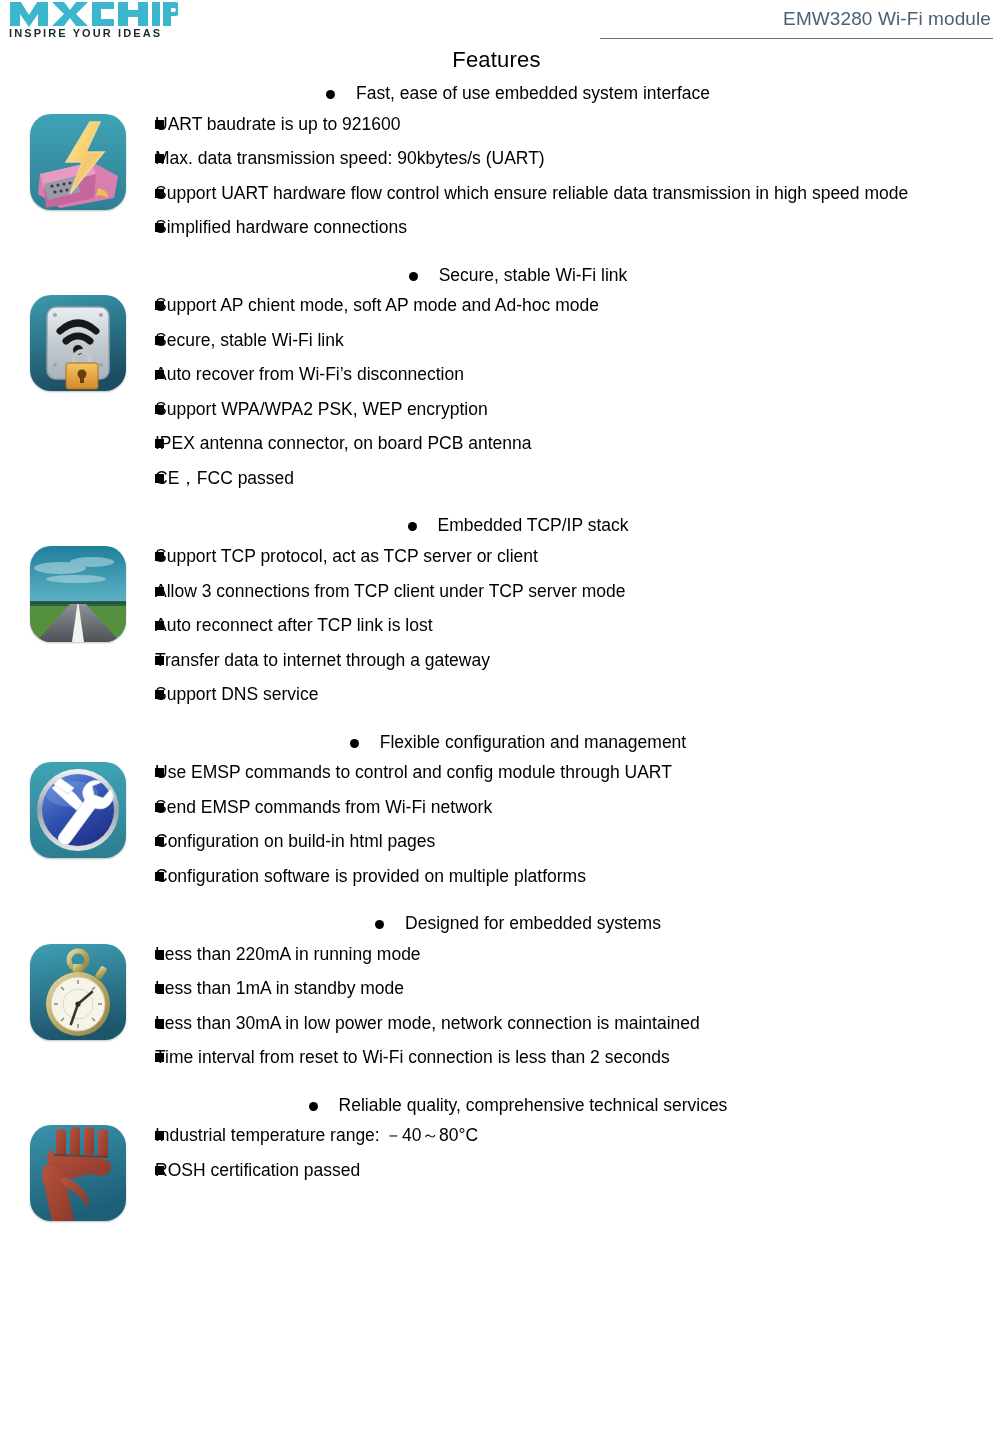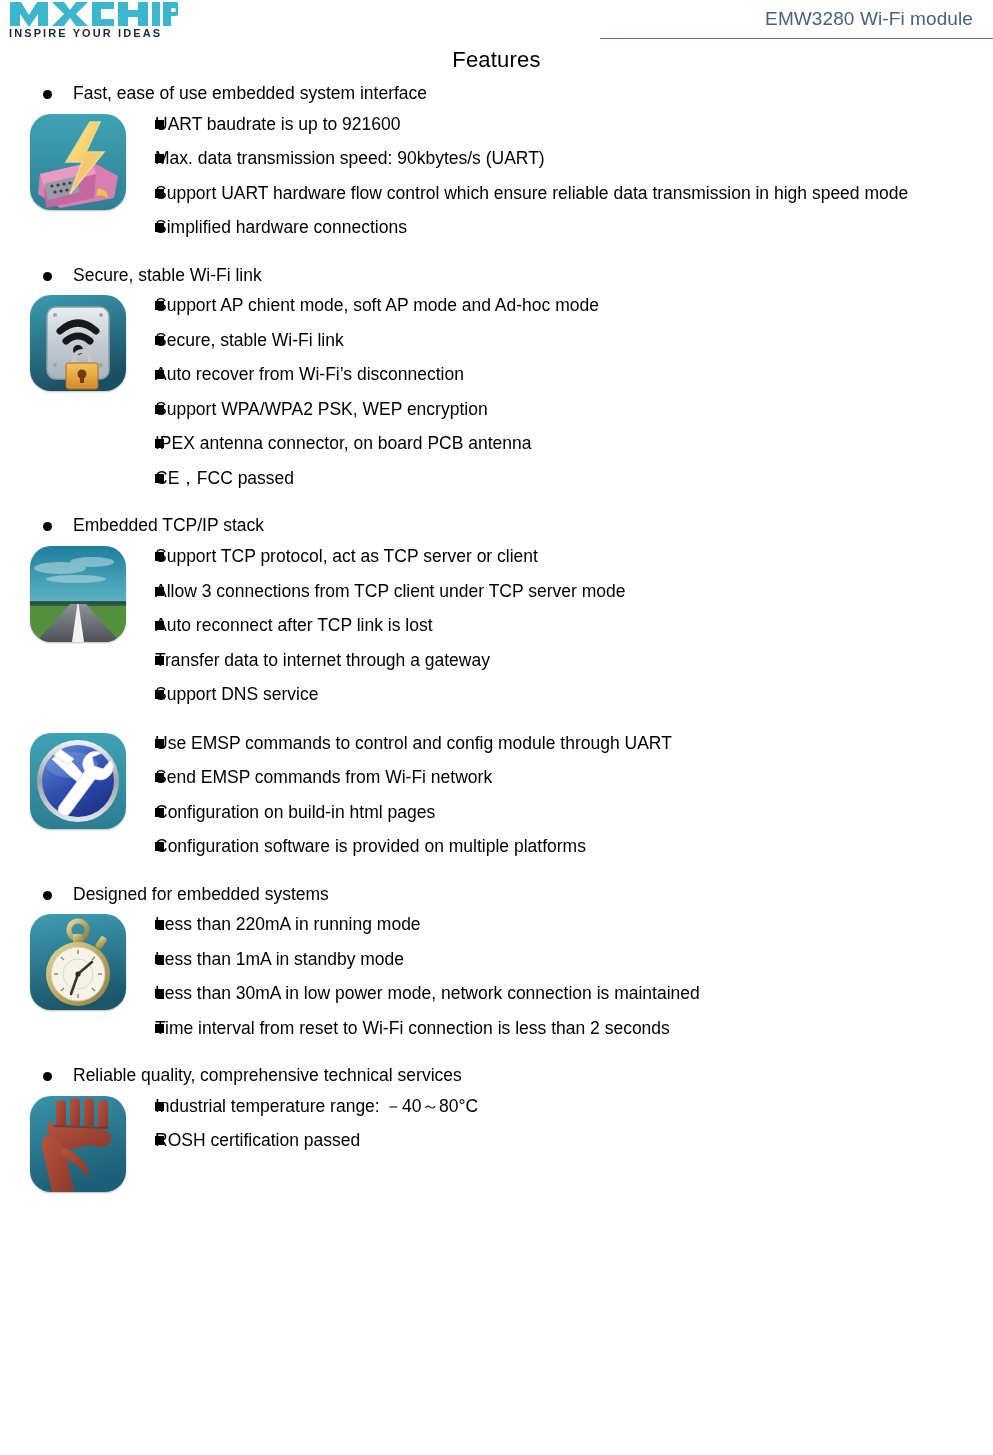--- a/index.html
+++ b/index.html
@@ -37,21 +37,21 @@
     top: 8px;
     width: 393px;
     text-align: right;
   }
   .header-title {
     font-size: 19px;
     color: #4a6176;
     letter-spacing: 0.1px;
     white-space: nowrap;
     display: block;
-    padding-right: 20px;
+    padding-right: 2px;
   }
   .header-rule {
     position: absolute;
     right: 0px;
     top: 38px;
     width: 393px;
     height: 1px;
     background: #5b7287;
   }
 
@@ -71,20 +71,21 @@
   }
   .section {
     position: relative;
     margin-bottom: 6px;
   }
   .section-heading {
     display: flex;
     align-items: flex-start;
     padding-left: 43px;
     margin-bottom: 6px;
+    justify-content: center;
   }
   .round-bullet {
     width: 9px;
     height: 9px;
     border-radius: 50%;
     background: #000;
     flex: 0 0 auto;
     margin-top: 8px;
     margin-right: 21px;
   }
@@ -371,20 +372,24 @@
           <span class="sq-bullet"></span>
           <span class="feature-text">Support DNS service</span>
         </div>
       </div>
     </div>
   </div>
 
   <div class="sec-gap"></div>
 
   <div class="section">
+    <div class="section-heading">
+      <span class="round-bullet"></span>
+      <span class="section-heading-text">Flexible configuration and management</span>
+    </div>
     <div class="section-body">
       <div class="icon-col">
         <div class="app-icon">
           <svg width="96" height="96" viewBox="0 0 96 96">
             <defs>
               <linearGradient id="g4bg" x1="0" y1="0" x2="0" y2="1">
                 <stop offset="0%" stop-color="#3fa3b5"></stop>
                   <stop offset="100%" stop-color="#2b7d90"></stop>
               </linearGradient>
               <linearGradient id="g4circ" x1="0.2" y1="0" x2="0.8" y2="1">

